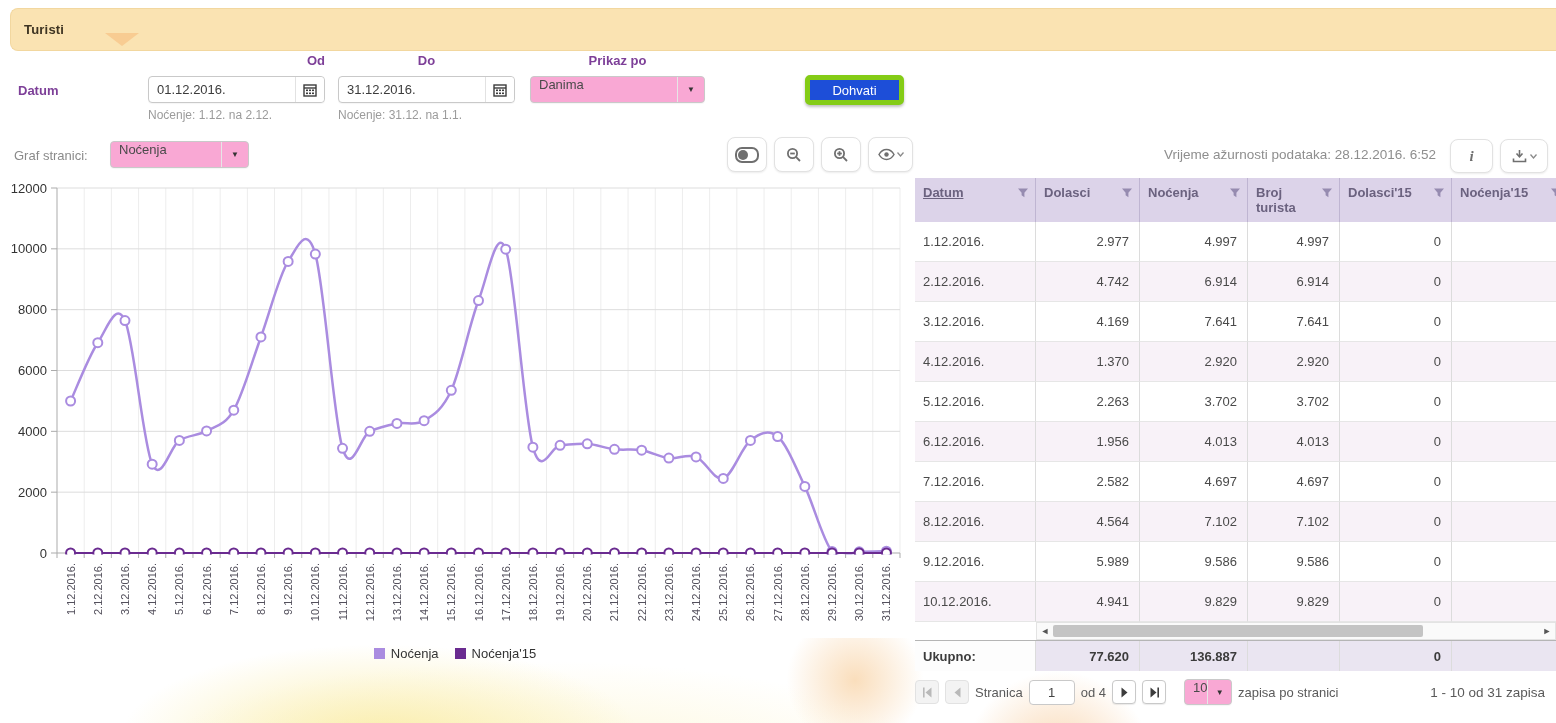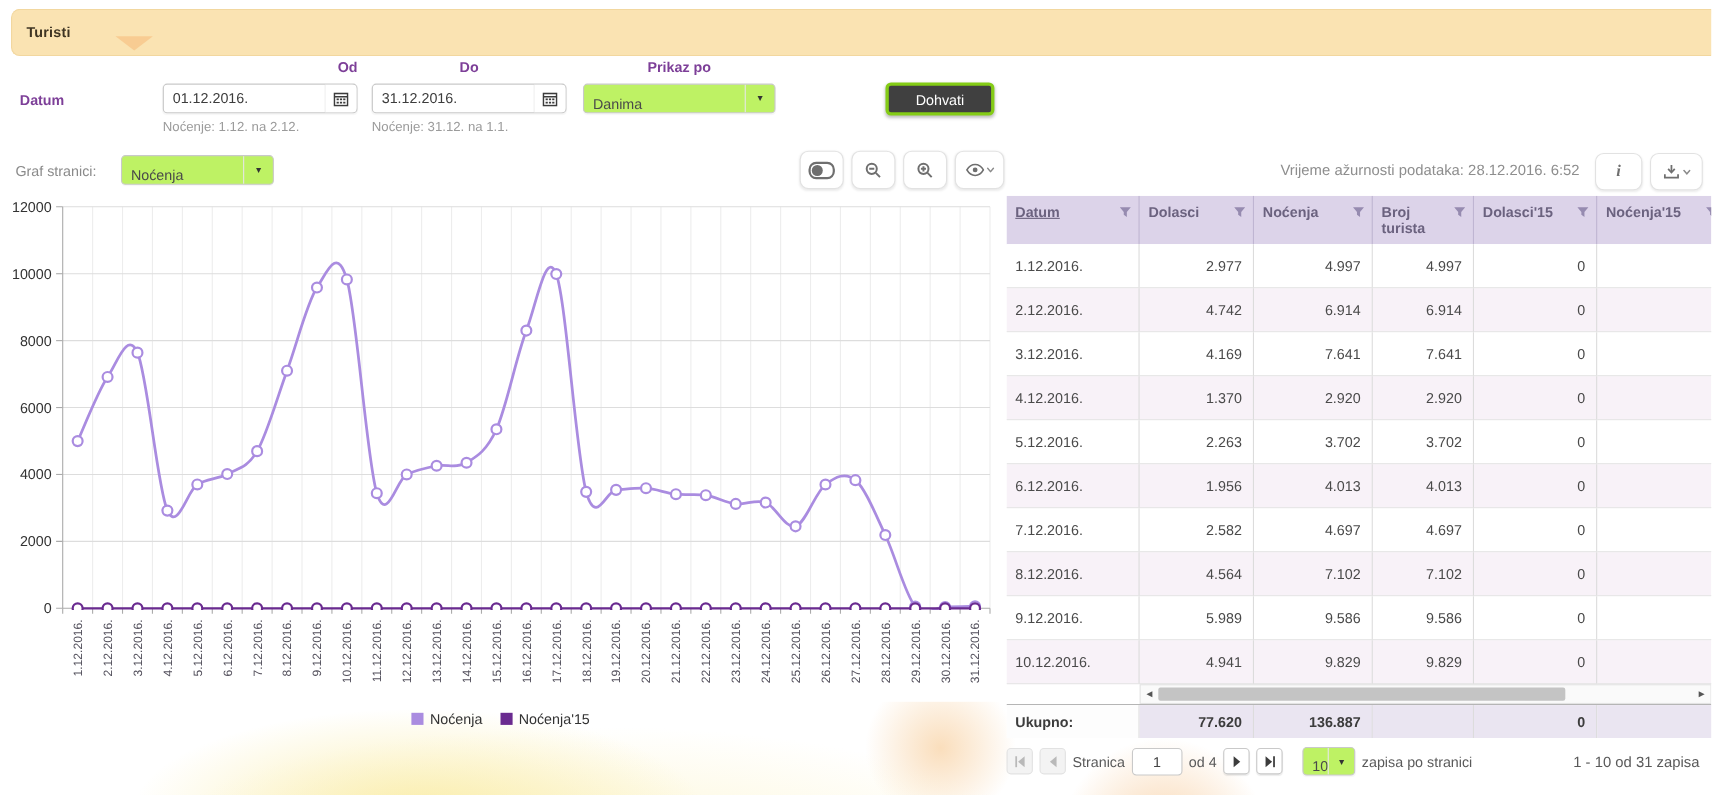--- a/index.html
+++ b/index.html
@@ -29,26 +29,26 @@
   .lbl-do{left:338px;width:177px;top:53px;text-align:center;}
   .lbl-prikaz{left:530px;width:175px;top:53px;text-align:center;}
   .lbl-datum{left:18px;top:83px;}
   .inputwrap{position:absolute;top:76px;height:27px;width:177px;background:#fff;border:1px solid #c9c9c9;border-radius:4px;
              box-sizing:border-box;display:flex;align-items:center;box-shadow:0 1px 1px rgba(0,0,0,.04);}
   .iw-od{left:148px;} .iw-do{left:338px;}
   .inputwrap input{border:none;outline:none;flex:1;min-width:0;font:13px "Liberation Sans",sans-serif;color:#3c3c3c;padding:0 0 0 8px;background:transparent;}
   .calbtn{width:28px;height:25px;border-left:1px solid #e2e2e2;display:flex;align-items:center;justify-content:center;cursor:pointer;background:#fff;border-radius:0 4px 4px 0;}
   .hint{position:absolute;top:108px;font-size:12px;color:#9b9b9b;}
   .hint-od{left:148px;} .hint-do{left:338px;}
-  .selectbox{position:absolute;height:27px;background:#bef264;border:1px solid #c9c9c9;border-radius:4px;box-sizing:border-box;
-             display:flex;align-items:flex-end;cursor:pointer;box-shadow:0 1px 1px rgba(0,0,0,.04);}
+  .selectbox{position:absolute;height:27px;background:#f9a8d4;border:1px solid #c9c9c9;border-radius:4px;box-sizing:border-box;
+             display:flex;align-items:flex-start;cursor:pointer;box-shadow:0 1px 1px rgba(0,0,0,.04);}
   .sel-prikaz{left:530px;top:76px;width:175px;}
   .selectbox .selval{flex:1;font-size:13px;color:#4a4a4a;padding-left:8px;}
   .selarrow{width:26px;height:100%;display:flex;align-items:center;justify-content:center;border-left:1px solid #e6e6e6;color:#333;font-size:8px;}
-  .btn-dohvati{position:absolute;left:805px;top:75px;width:99px;height:30px;background:#404040;border:3px solid #84cc16;border-radius:5px;
+  .btn-dohvati{position:absolute;left:805px;top:75px;width:99px;height:30px;background:#1d4ed8;border:5px solid #84cc16;border-radius:5px;
                color:#fff;font:13px "Liberation Sans",sans-serif;cursor:pointer;box-shadow:0 2px 3px rgba(0,0,0,.25);}
 
   
   .graf-label{left:14px;top:148px;font-size:13px;color:#8a8a8a;}
   .sel-graf{left:110px;top:141px;width:139px;}
   .ctoolbar{left:727px;top:137px;display:flex;gap:7px;}
   .tbtn{width:38px;height:33px;background:#fff;border:1px solid #e2e2e2;border-radius:8px;display:flex;align-items:center;
         justify-content:center;cursor:pointer;box-shadow:0 1px 2px rgba(0,0,0,.08);color:#6f6f6f;gap:2px;}
   .tbtn.wide{width:43px;}
   .toggle-pill{width:20px;height:12px;border:2px solid #6f6f6f;border-radius:7px;position:relative;}

